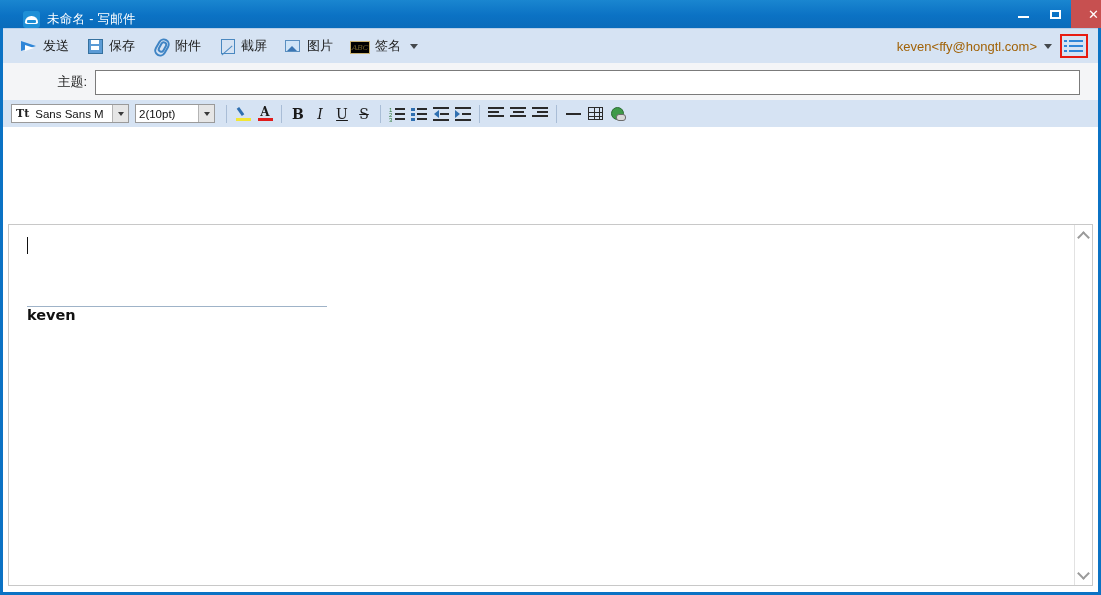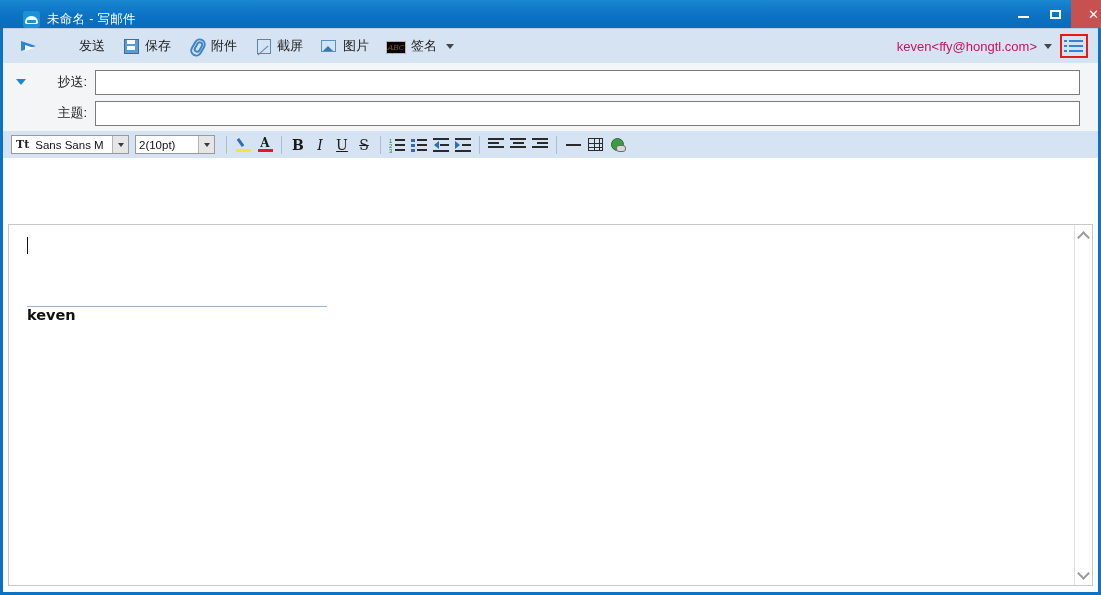--- a/index.html
+++ b/index.html
@@ -127,21 +127,21 @@
   .tb-item {
     display: flex;
     align-items: center;
     height: 26px;
     padding: 0 7px;
     margin-left: 3px;
     border-radius: 2px;
     cursor: default;
     white-space: nowrap;
   }
-  .tb-item:first-child { margin-left: 10px; gap: 36px; }
+  .tb-item:first-child { margin-left: 10px; }
   .tb-label {
     font-size: 13px;
     color: #1c1c1c;
     margin-left: 5px;
   }
   .tb-ico {
     width: 18px;
     height: 18px;
     position: relative;
     flex: 0 0 auto;
@@ -254,21 +254,21 @@
 
   .account {
     position: absolute;
     right: 0; top: 0;
     height: 34px;
     display: flex;
     align-items: center;
   }
   .account-name {
     font-size: 13px;
-    color: #be185d;
+    color: #a16207;
     white-space: nowrap;
   }
   .account-caret {
     width: 0; height: 0;
     border-left: 4px solid transparent;
     border-right: 4px solid transparent;
     border-top: 5px solid #44484c;
     margin: 0 8px 0 7px;
   }
   .menu-btn-wrap {
@@ -646,27 +646,20 @@
             <i class="dot r3"></i>
               <i class="bar r3"></i>
           </span>
         </span>
       </div>
     </div>
 
     <div class="fields">
 
 
-      <div class="field-row">
-        <span class="expander">
-            <span class="tri"></span>
-          </span>
-        <span class="field-label">抄送:</span>
-        <span class="field-input"></span>
-      </div>
 
       <div class="field-row">
         <span class="expander"></span>
         <span class="field-label">主题:</span>
         <span class="field-input"></span>
       </div>
     </div>
 
     <div class="fmtbar">
 

